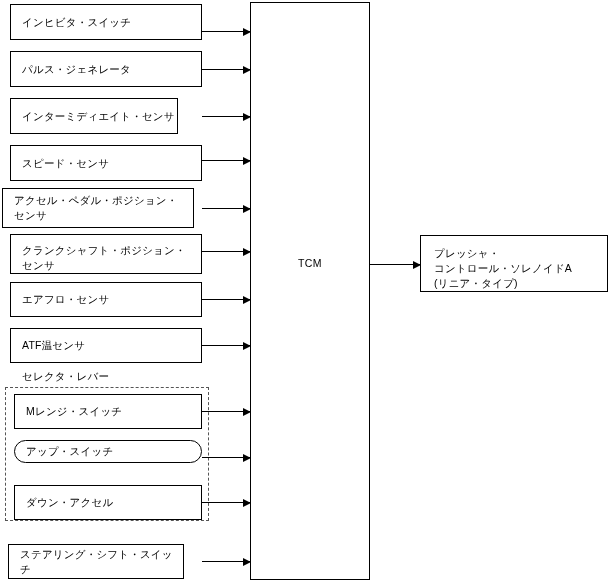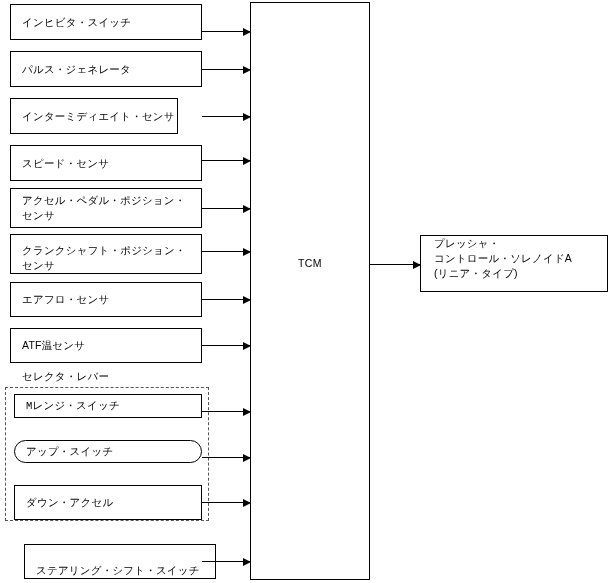--- a/index.html
+++ b/index.html
@@ -63,21 +63,21 @@
   #solenoid-box {
     position: absolute;
     left: 420px;
     top: 235px;
     width: 188px;
     height: 57px;
     box-sizing: border-box;
     border: 1px solid #000000;
     background: #ffffff;
     display: flex;
-    align-items: flex-start;
+    align-items: flex-end;
     padding-left: 13px;
     padding-right: 4px;
   }
 
   
   .arrow {
     position: absolute;
     height: 1px;
     background: #000000;
   }
@@ -127,54 +127,54 @@
   </div>
 
   <div class="node-box" style="left:10px; top:98px; width:168px; height:36px;">
     <span class="node-label">インターミディエイト・センサ</span>
   </div>
 
   <div class="node-box" style="left:10px; top:145px; width:192px; height:36px;">
     <span class="node-label">スピード・センサ</span>
   </div>
 
-  <div class="node-box" style="left:10px; top:188px; width:192px; height:40px;">
+  <div class="node-box" style="left:2px; top:188px; width:192px; height:40px;">
     <span class="node-label">アクセル・ペダル・ポジション・
 センサ</span>
   </div>
 
   <div class="node-box" style="left:10px; top:234px; width:192px; height:40px;align-items:flex-end;">
     <span class="node-label">クランクシャフト・ポジション・
 センサ</span>
   </div>
 
   <div class="node-box" style="left:10px; top:328px; width:192px; height:35px;">
     <span class="node-label">ATF温センサ</span>
   </div>
 
   <div class="node-box" style="left:10px; top:282px; width:192px; height:35px;">
     <span class="node-label">エアフロ・センサ</span>
   </div>
 
   <div id="selector-group-label">セレクタ・レバー</div>
   <div id="selector-group"></div>
 
-  <div class="node-box" style="left:14px; top:394px; width:188px; height:24px;font-family:Liberation Mono, monospace;">
+  <div class="node-box" style="left:14px; top:394px; width:188px; height:35px;">
     <span class="node-label">Mレンジ・スイッチ</span>
   </div>
 
   <div class="node-box" style="left:14px; top:440px; width:188px; height:23px;border-radius:16px;">
     <span class="node-label">アップ・スイッチ</span>
   </div>
 
   <div class="node-box" style="left:14px; top:485px; width:188px; height:35px;">
     <span class="node-label">ダウン・アクセル</span>
   </div>
 
-  <div class="node-box" style="left:24px; top:544px; width:192px; height:35px;align-items:flex-end;">
+  <div class="node-box" style="left:8px; top:544px; width:176px; height:35px;">
     <span class="node-label">ステアリング・シフト・スイッチ</span>
   </div>
 
   <div class="arrow" style="left:202px; top:31px;  width:48px;"></div>
   <div class="arrow" style="left:202px; top:69px;  width:48px;"></div>
   <div class="arrow" style="left:202px; top:116px; width:48px;"></div>
   <div class="arrow" style="left:202px; top:160px; width:48px;"></div>
   <div class="arrow" style="left:202px; top:208px; width:48px;"></div>
   <div class="arrow" style="left:202px; top:251px; width:48px;"></div>
   <div class="arrow" style="left:202px; top:299px; width:48px;"></div>

